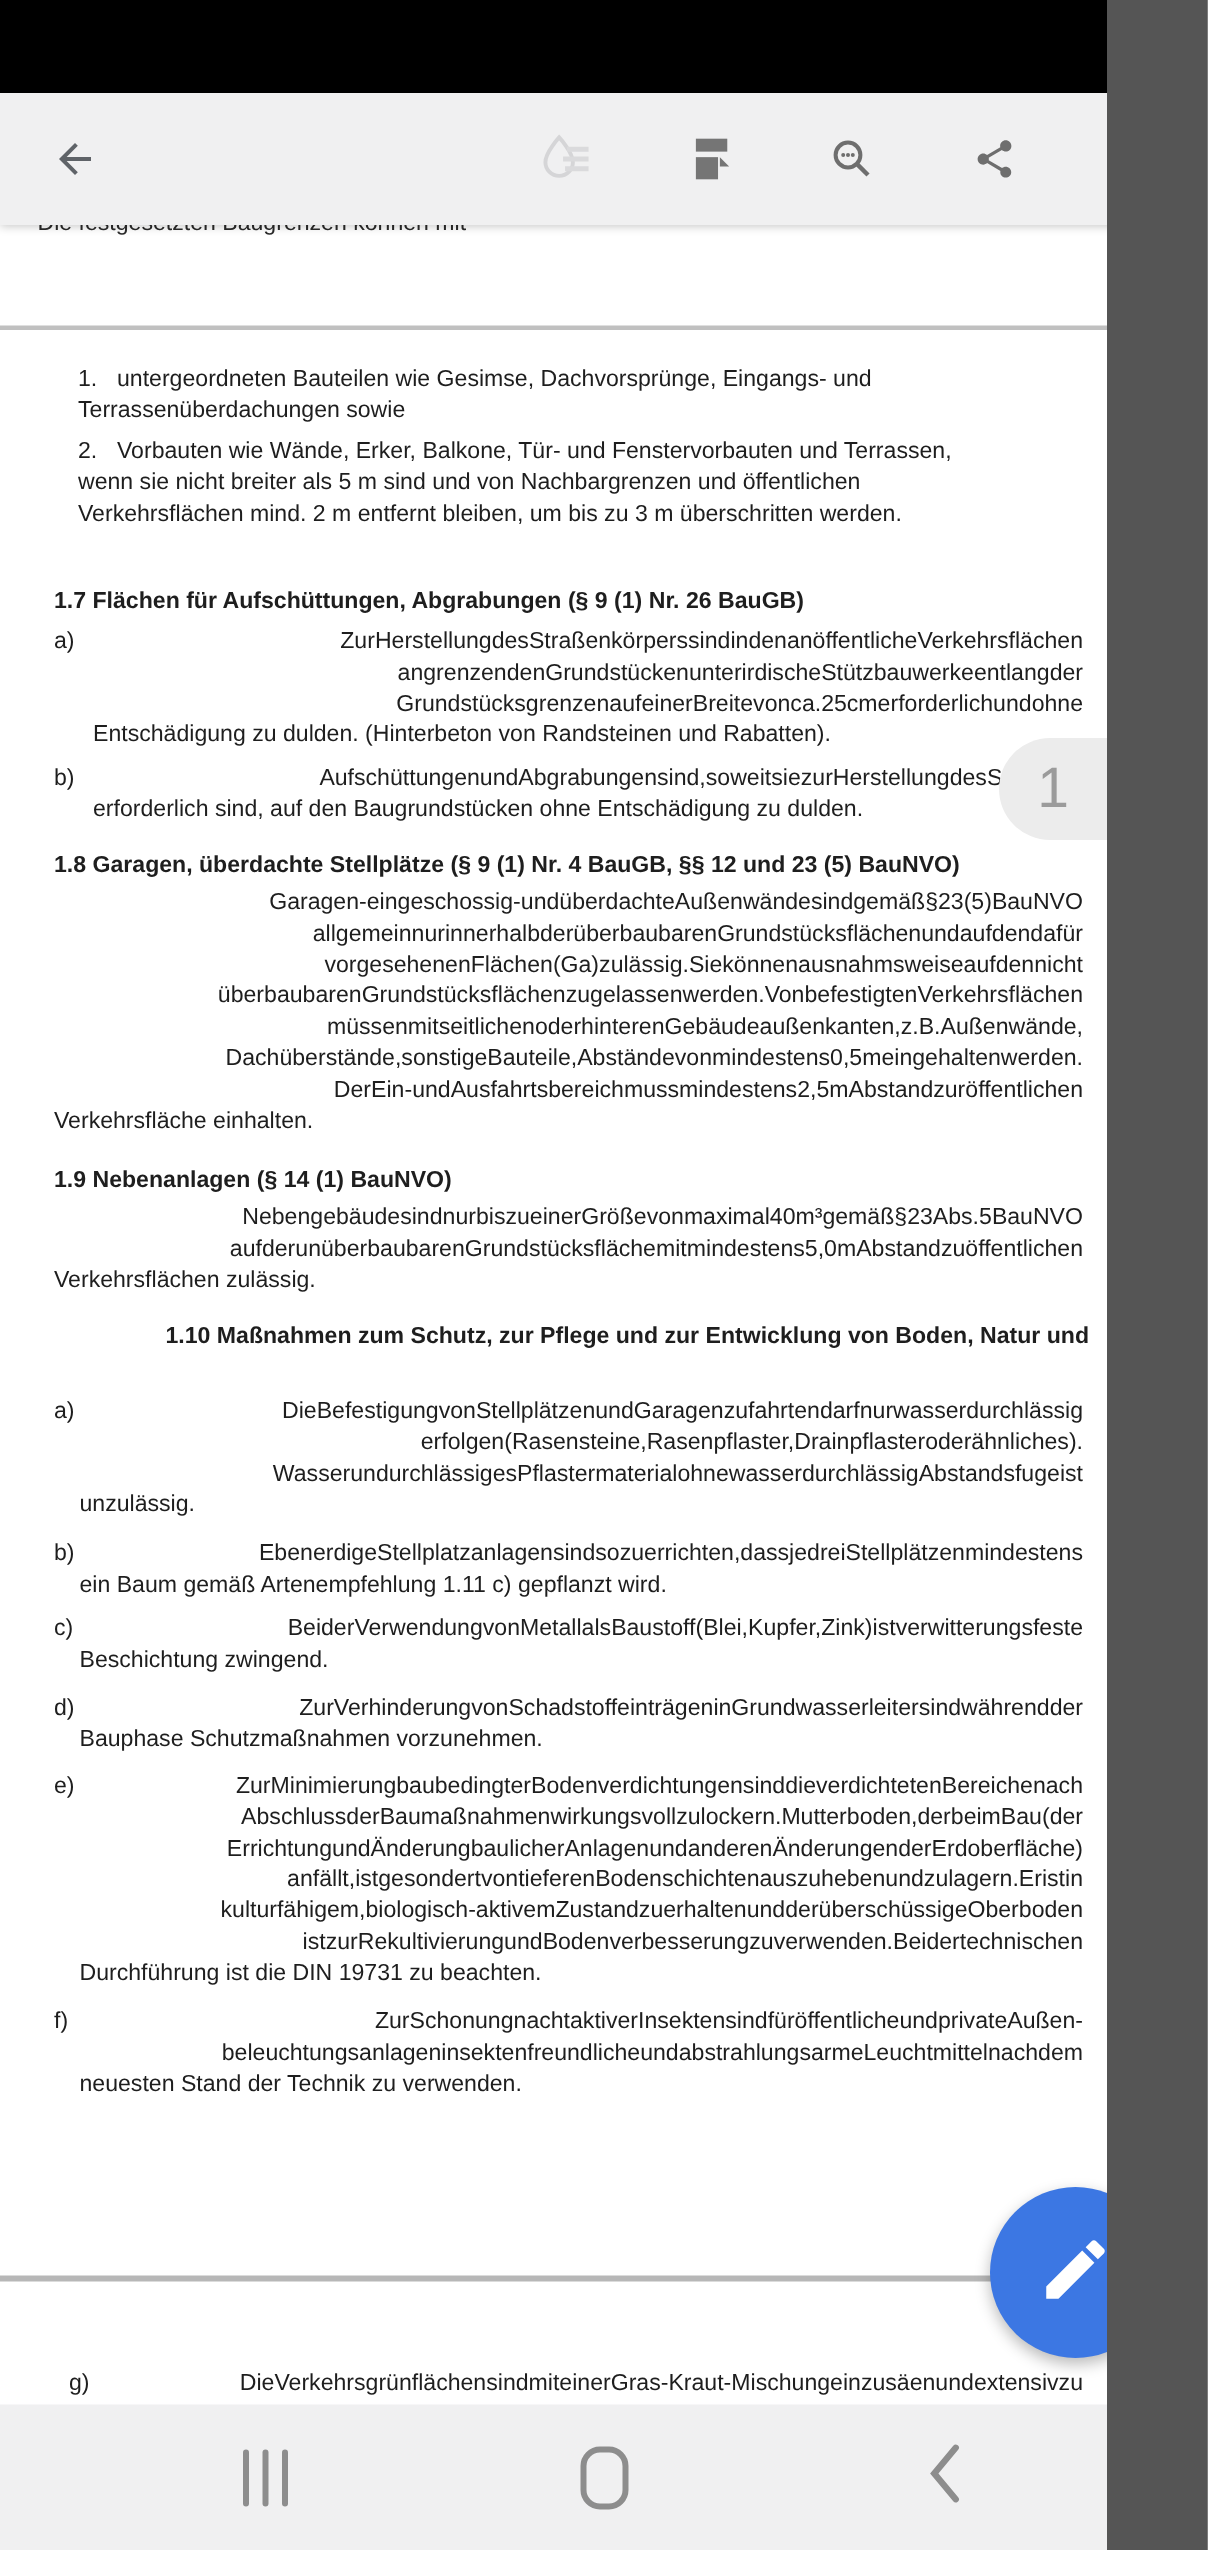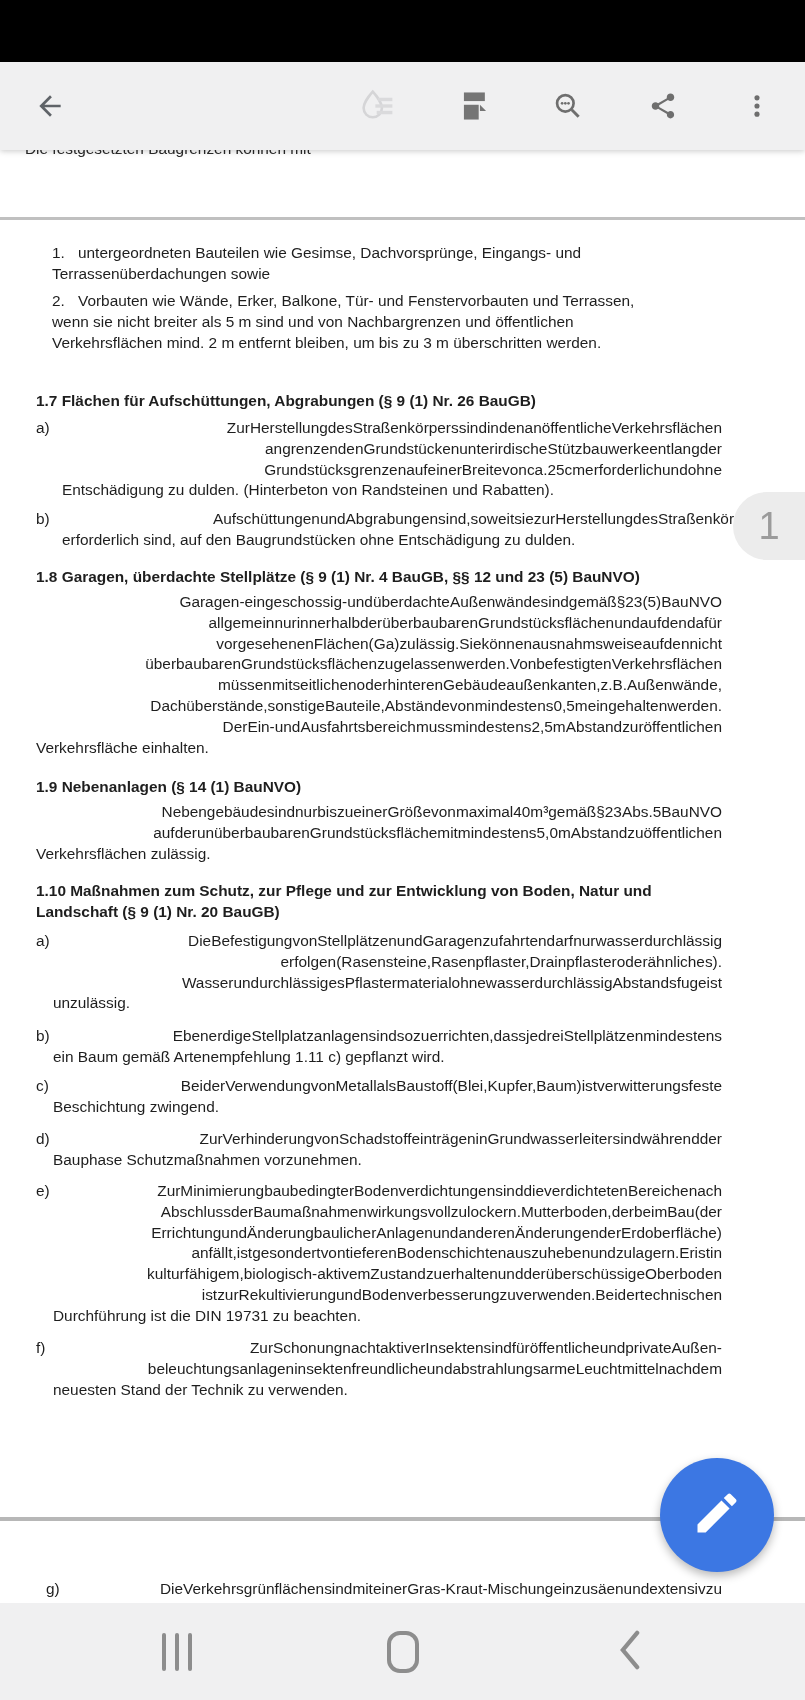--- a/index.html
+++ b/index.html
@@ -1,16 +1,16 @@
 <!DOCTYPE html>
 <html><head>
 <meta charset="utf-8">
 <style>
   html,body{margin:0;padding:0;background:#555;}
-  .screen{position:relative;width:805px;height:1700px;background:#ffffff;overflow:hidden;
+  .screen{position:relative;width:738px;height:1700px;background:#ffffff;overflow:hidden;
           font-family:"Liberation Sans","DejaVu Sans",sans-serif;}
   
   .status-bar{position:absolute;left:0;top:0;width:805px;height:62px;background:#000;z-index:40;}
   
   .toolbar{position:absolute;left:0;top:62px;width:805px;height:88px;background:#f0f0f1;z-index:30;
            box-shadow:0 1px 6px rgba(0,0,0,0.22);}
   .tool-btn{position:absolute;top:0;height:88px;width:56px;display:flex;align-items:center;justify-content:center;}
   .tool-btn svg{display:block;}
   
   .prev-frag{position:absolute;left:25px;top:150px;width:700px;height:21px;overflow:hidden;z-index:5;}
@@ -153,39 +153,38 @@
         <div class="pline">Verkehrsfläche einhalten.</div>
       </div>
       <div class="block heading" style="top: 777px; left: 36px; width: 700px;">
         <div class="pline">1.9 Nebenanlagen (§ 14 (1) BauNVO)</div>
       </div>
       <div class="block" style="top: 802px; left: 36px; width: 686px;">
         <div class="jline"><span>Nebengebäude</span><span>sind</span><span>nur</span><span>bis</span><span>zu</span><span>einer</span><span>Größe</span><span>von</span><span>maximal</span><span>40</span><span>m³</span><span>gemäß</span><span>§</span><span>23</span><span>Abs.</span><span>5</span><span>BauNVO</span></div>
         <div class="jline"><span>auf</span><span>der</span><span>unüberbaubaren</span><span>Grundstücksfläche</span><span>mit</span><span>mindestens</span><span>5,0</span><span>m</span><span>Abstand</span><span>zu</span><span>öffentlichen</span></div>
         <div class="pline">Verkehrsflächen zulässig.</div>
       </div>
-      <div class="block heading" style="top: 881px; left: 36px; width: 690px;">
+      <div class="block heading" style="top: 881px; left: 36px; width: 690px; text-align: right;">
         <div class="pline">1.10 Maßnahmen zum Schutz, zur Pflege und zur Entwicklung von Boden, Natur und</div>
-        <div class="pline">Landschaft (§ 9 (1) Nr. 20 BauGB)</div>
       </div>
       <div class="block" style="top: 931px; left: 53px; width: 669px;">
         <span class="marker" style="left: -17px;">a)</span>
         <div class="jline"><span>Die</span><span>Befestigung</span><span>von</span><span>Stellplätzen</span><span>und</span><span>Garagenzufahrten</span><span>darf</span><span>nur</span><span>wasserdurchlässig</span></div>
         <div class="jline"><span>erfolgen</span><span>(Rasensteine,</span><span>Rasenpflaster,</span><span>Drainpflaster</span><span>oder</span><span>ähnliches).</span></div>
         <div class="jline"><span>Wasserundurchlässiges</span><span>Pflastermaterial</span><span>ohne</span><span>wasserdurchlässig</span><span>Abstandsfuge</span><span>ist</span></div>
         <div class="pline">unzulässig.</div>
       </div>
       <div class="block" style="top: 1026px; left: 53px; width: 669px;">
         <span class="marker" style="left: -17px;">b)</span>
         <div class="jline"><span>Ebenerdige</span><span>Stellplatzanlagen</span><span>sind</span><span>so</span><span>zu</span><span>errichten,</span><span>dass</span><span>je</span><span>drei</span><span>Stellplätzen</span><span>mindestens</span></div>
         <div class="pline">ein Baum gemäß Artenempfehlung 1.11 c) gepflanzt wird.</div>
       </div>
       <div class="block" style="top: 1076px; left: 53px; width: 669px;">
         <span class="marker" style="left: -17px;">c)</span>
-        <div class="jline"><span>Bei</span><span>der</span><span>Verwendung</span><span>von</span><span>Metall</span><span>als</span><span>Baustoff</span><span>(Blei,</span><span>Kupfer,</span><span>Baum)</span><span>ist</span><span>verwitterungsfeste</span></div>
+        <div class="jline"><span>Bei</span><span>der</span><span>Verwendung</span><span>von</span><span>Metall</span><span>als</span><span>Baustoff</span><span>(Blei,</span><span>Kupfer,</span><span>Zink)</span><span>ist</span><span>verwitterungsfeste</span></div>
         <div class="pline">Beschichtung zwingend.</div>
       </div>
       <div class="block" style="top: 1129px; left: 53px; width: 669px;">
         <span class="marker" style="left: -17px;">d)</span>
         <div class="jline"><span>Zur</span><span>Verhinderung</span><span>von</span><span>Schadstoffeinträgen</span><span>in</span><span>Grundwasserleiter</span><span>sind</span><span>während</span><span>der</span></div>
         <div class="pline">Bauphase Schutzmaßnahmen vorzunehmen.</div>
       </div>
       <div class="block" style="top: 1181px; left: 53px; width: 669px;">
         <span class="marker" style="left: -17px;">e)</span>
         <div class="jline"><span>Zur</span><span>Minimierung</span><span>baubedingter</span><span>Bodenverdichtungen</span><span>sind</span><span>die</span><span>verdichteten</span><span>Bereiche</span><span>nach</span></div>

